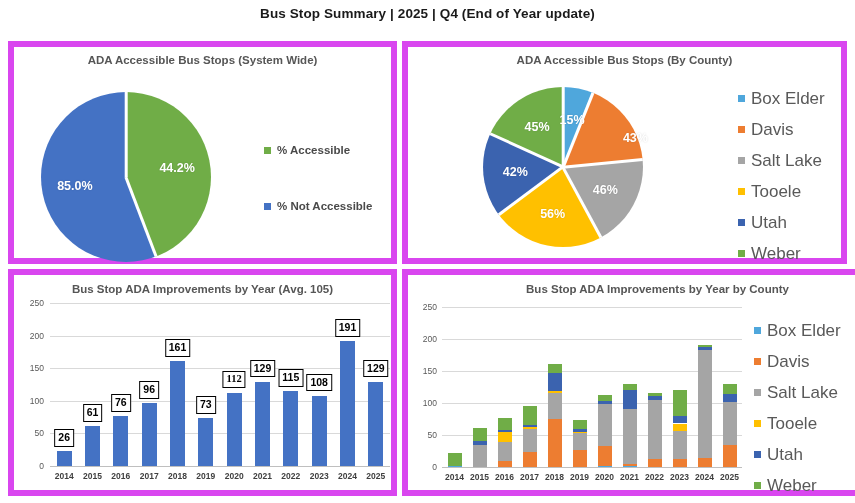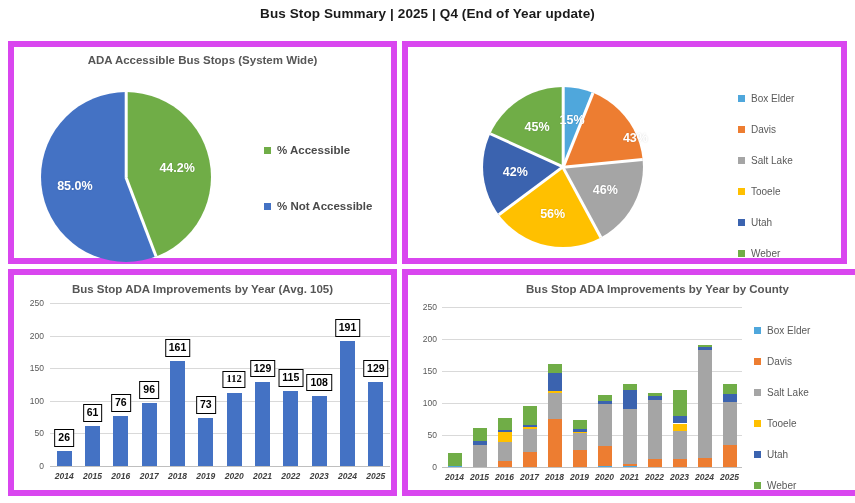--- a/index.html
+++ b/index.html
@@ -33,33 +33,33 @@
   .pie-label{
     position:absolute;color:#fff;font-weight:bold;font-size:12.5px;
     transform:translate(-50%,-50%);white-space:nowrap;
     text-shadow:0 0 2px rgba(0,0,0,.15);
   }
 
   
   .legend{position:absolute;}
   .legend-item{display:flex;align-items:center;}
   .legend-swatch{width:7px;height:7px;margin-right:6px;flex:0 0 auto;}
-  .legend-text{font-size:10px;color:#595959;white-space:nowrap;}
+  .legend-text{font-size:17px;color:#595959;white-space:nowrap;}
   .legend-bold .legend-text{font-weight:bold;color:#4a4a4a;font-size:11.5px;}
 
   
   .plot{position:absolute;}
   .gridline{position:absolute;left:0;height:1px;background:#d9d9d9;}
   .ytick{
     position:absolute;right:0;font-size:8.5px;color:#595959;
     transform:translateY(-50%);text-align:right;
   }
   .xtick{
     position:absolute;font-size:8.5px;color:#404040;font-weight:bold;
-    transform:translateX(-50%);text-align:left;white-space:nowrap;font-style:italic;
+    transform:translateX(-50%);text-align:left;white-space:nowrap;
   }
   #panel-br .xtick{font-weight:bold;font-size:8.5px;}
 
   .bar{position:absolute;bottom:0;background:#4472C4;}
   .seg{position:absolute;}
   .bar-label{
     position:absolute;transform:translateX(-50%);
     border:1.4px solid #000;background:#fff;color:#000;
     font-size:10.5px;font-weight:bold;line-height:1;
     padding:2px 3px 3px 3px;white-space:nowrap;
@@ -87,20 +87,21 @@
           <span class="legend-text">% Accessible</span>
         </div>
         <div class="legend-item" style="height: 56px;">
           <span class="legend-swatch" style="background: rgb(68, 114, 196);"></span>
           <span class="legend-text">% Not Accessible</span>
         </div>
       </div>
   </div>
 
   <div class="panel" id="panel-tr">
+    <div class="panel-title">ADA Accessible Bus Stops (By County)</div>
     <div id="pie-tr-holder" style="position: absolute; left: 0px; top: 0px; width: 445px; height: 223px;">
         <div class="pie" style="left: 75px; top: 40px; height: 160px; width: 160px; background: conic-gradient(rgb(79, 167, 220) 0deg, rgb(79, 167, 220) 21.8623deg, rgb(237, 125, 49) 21.8623deg, rgb(237, 125, 49) 84.5344deg, rgb(165, 165, 165) 84.5344deg, rgb(165, 165, 165) 151.579deg, rgb(255, 192, 0) 151.579deg, rgb(255, 192, 0) 233.198deg, rgb(59, 99, 175) 233.198deg, rgb(59, 99, 175) 294.413deg, rgb(112, 173, 71) 294.413deg, rgb(112, 173, 71) 360deg);"></div>
         <div style="position: absolute; left: 155px; top: 40px; width: 2.6px; height: 80px; background: rgb(255, 255, 255); transform-origin: 0px 80px; transform: rotate(0deg) translateX(-1.3px);"></div>
         <div style="position: absolute; left: 155px; top: 40px; width: 2.6px; height: 80px; background: rgb(255, 255, 255); transform-origin: 0px 80px; transform: rotate(21.8623deg) translateX(-1.3px);"></div>
         <div style="position: absolute; left: 155px; top: 40px; width: 2.6px; height: 80px; background: rgb(255, 255, 255); transform-origin: 0px 80px; transform: rotate(84.5344deg) translateX(-1.3px);"></div>
         <div style="position: absolute; left: 155px; top: 40px; width: 2.6px; height: 80px; background: rgb(255, 255, 255); transform-origin: 0px 80px; transform: rotate(151.579deg) translateX(-1.3px);"></div>
         <div style="position: absolute; left: 155px; top: 40px; width: 2.6px; height: 80px; background: rgb(255, 255, 255); transform-origin: 0px 80px; transform: rotate(233.198deg) translateX(-1.3px);"></div>
         <div style="position: absolute; left: 155px; top: 40px; width: 2.6px; height: 80px; background: rgb(255, 255, 255); transform-origin: 0px 80px; transform: rotate(294.413deg) translateX(-1.3px);"></div>
         <div class="pie-label" style="left: 164.102px; top: 72.8709px;">15%</div>
         <div class="pie-label" style="left: 193.434px; top: 91.2458px; margin-left: 34px;">43%</div>

